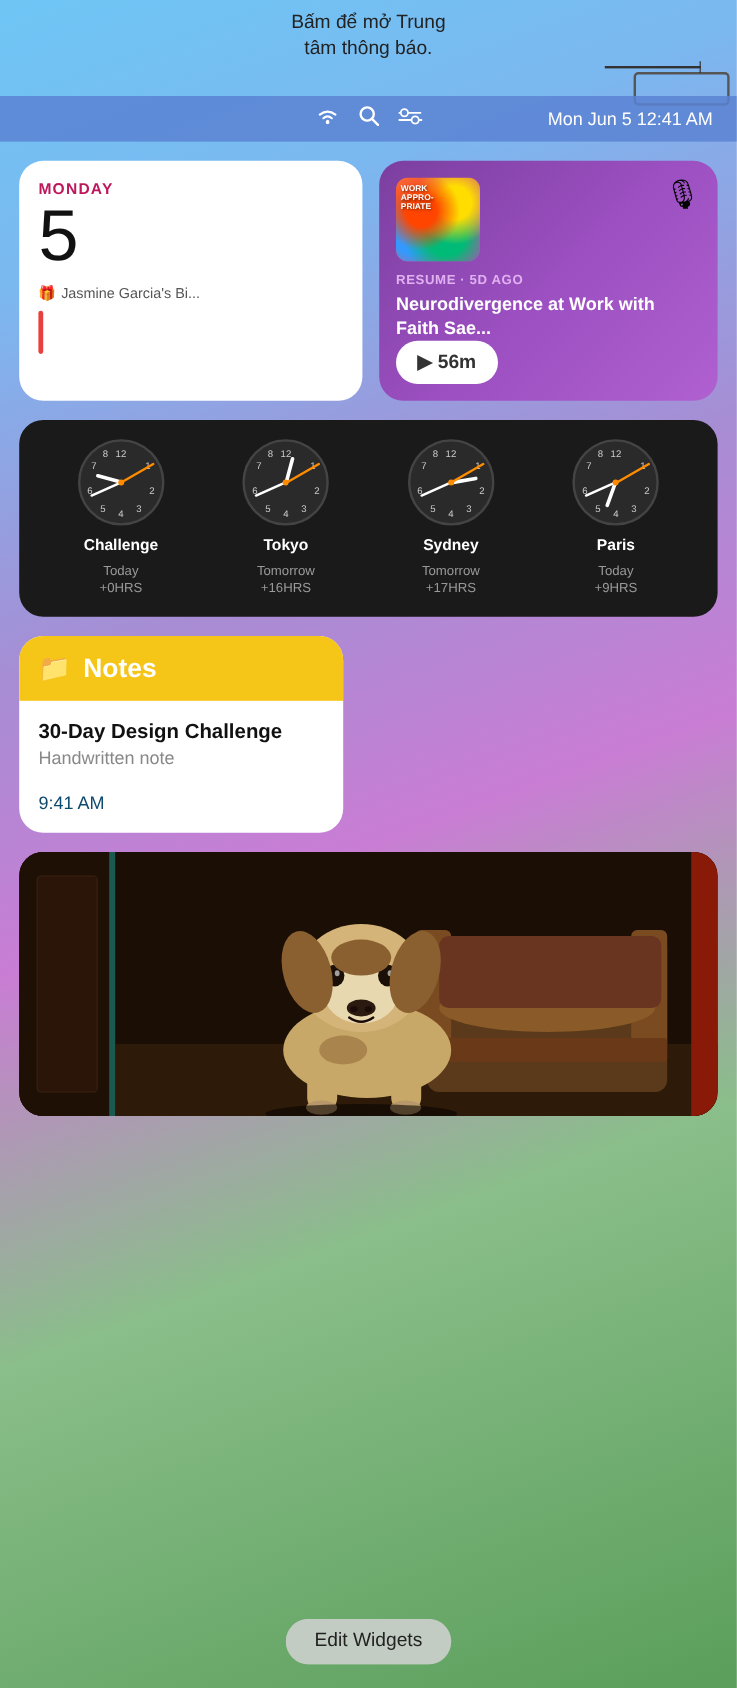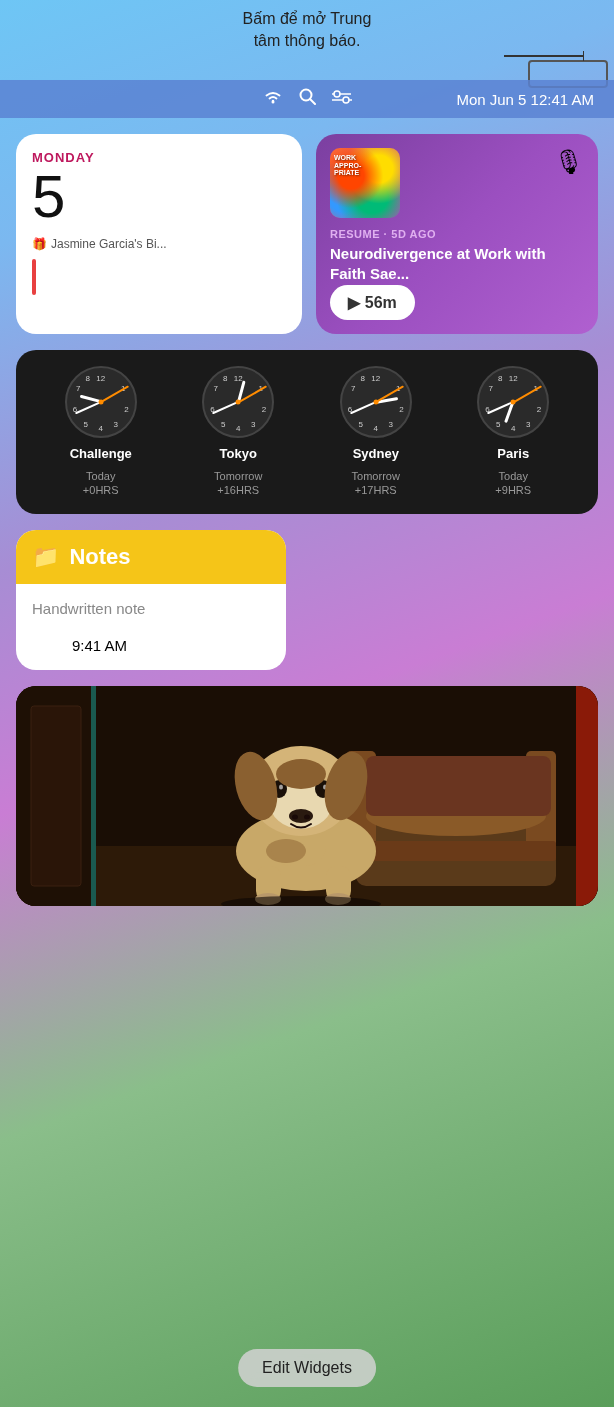--- a/index.html
+++ b/index.html
@@ -350,22 +350,21 @@
       color: #111;
       margin-bottom: 4px;
     }
     .notes-note-sub {
       font-size: 15px;
       color: #888;
       margin-bottom: 20px;
     }
     .notes-timestamp {
       font-size: 15px;
-      color: #000000;
-      margin-left: 40px;
+      color: #0c4a6e;
     }
 
     
     .photo-widget {
       border-radius: 20px;
       overflow: hidden;
       width: 100%;
       height: 220px;
       background: #2a1a0a;
       position: relative;
@@ -564,20 +563,21 @@
     </div>
 
   </div>
 
   <div class="notes-widget">
     <div class="notes-header">
       <span class="notes-icon">📁</span>
       <span class="notes-title">Notes</span>
     </div>
     <div class="notes-content">
+      <div class="notes-note-title">30-Day Design Challenge</div>
       <div class="notes-note-sub">Handwritten note</div>
       <div class="notes-timestamp">9:41 AM</div>
     </div>
   </div>
 
   <div class="photo-widget">
     <div class="photo-dog-scene">
       <svg width="100%" height="220" viewBox="0 0 582 220" xmlns="http://www.w3.org/2000/svg">
 
         <rect width="582" height="220" fill="#1a0e05"></rect>

